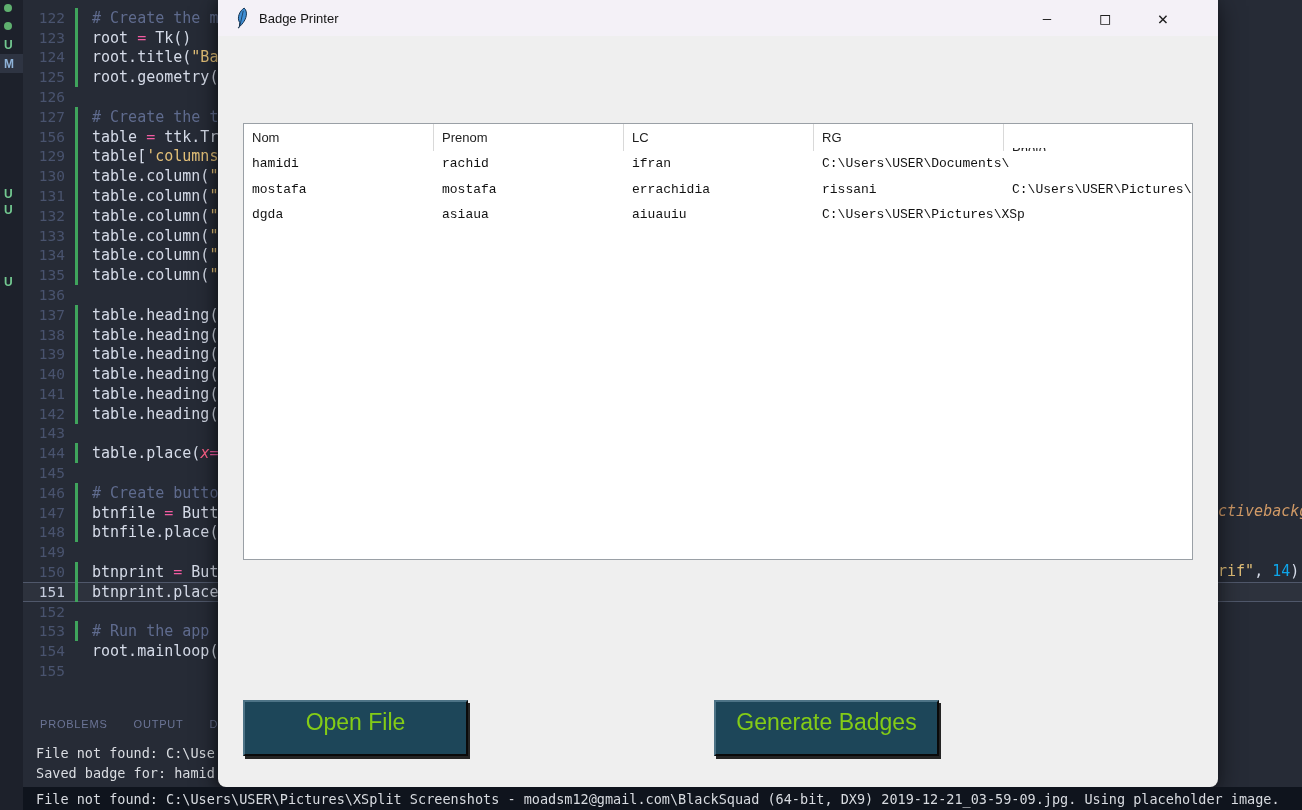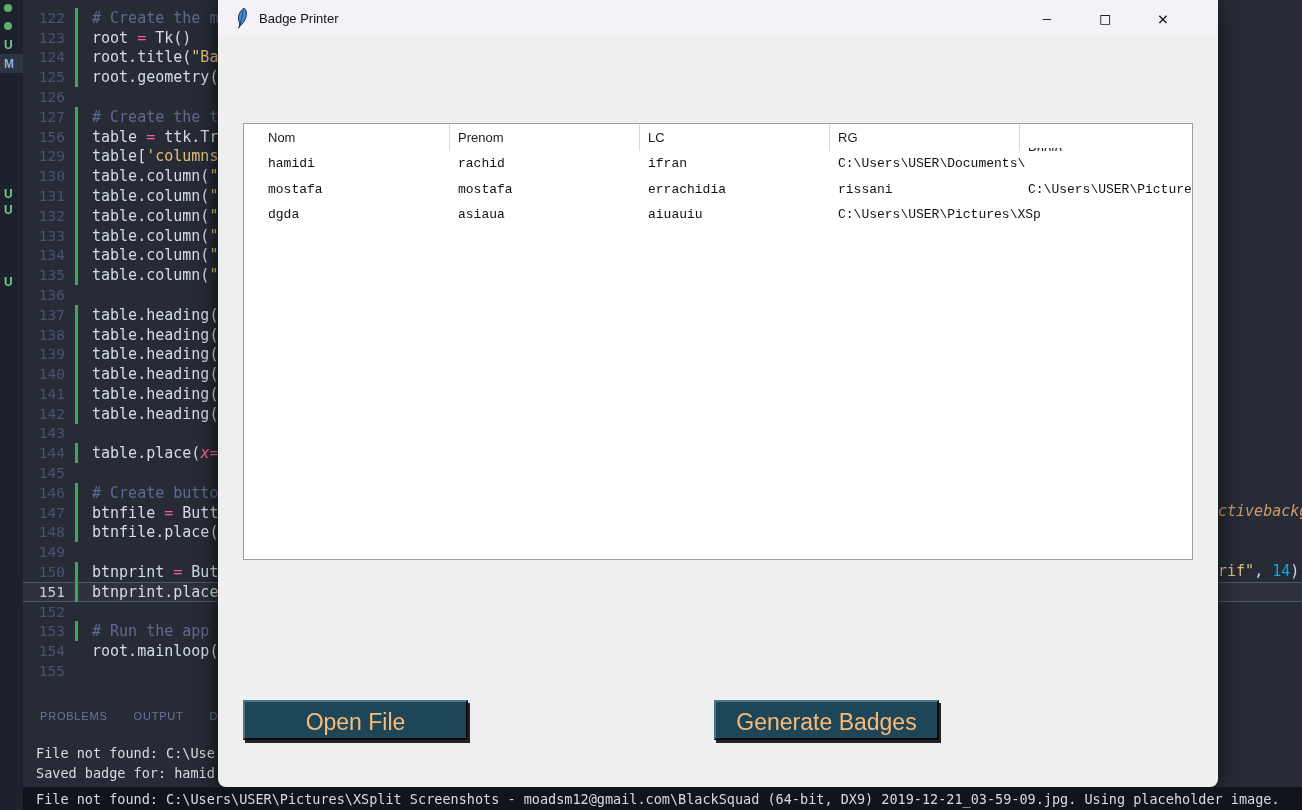--- a/index.html
+++ b/index.html
@@ -25,45 +25,45 @@
   .tok-op { color:#f25ca2; }
   .tok-str { color:#e3c078; }
   .tok-comment { color:#5f6b8e; }
   .tok-num { color:#0ea5e9; }
   .tok-arg { color:#d19a66; font-style:italic; }
   .tok-x { color:#ff6188; font-style:italic; }
 
   .rfrag { position:absolute; left:1218px; height:19.8px; display:flex; align-items:center; font-family:"DejaVu Sans Mono", monospace; font-size:15px; white-space:pre; }
 
   .panel-tabs { position:absolute; left:40px; top:710px; display:flex; gap:26px; z-index:1; }
-  .panel-tab { color:#6b7496; font-size:11px; letter-spacing:0.8px; font-family:"Liberation Sans",sans-serif; }
+  .panel-tab { color:#6b7496; font-size:11px; letter-spacing:0.8px; font-family:"Liberation Sans",sans-serif;margin-top:8px; }
 
   .termline { position:absolute; left:36px; color:#dadde2; font-family:"DejaVu Sans Mono", monospace; font-size:13.5px; white-space:pre; z-index:1; }
 
   .status-band { position:absolute; left:23px; right:0; top:787px; height:23px; background:#0f141d; z-index:10; display:flex; align-items:center; }
   .status-band span { margin-left:13px; color:#d8dbe0; font-family:"DejaVu Sans Mono", monospace; font-size:13.5px; white-space:pre; }
 
   
   .tkwin { position:absolute; left:218px; top:0; width:1000px; height:787px; background:#efefef; z-index:5;
            border-radius:0 0 8px 8px; box-shadow:0 6px 26px rgba(0,0,0,0.55), -2px 0 8px rgba(0,0,0,0.25); }
   .titlebar { position:absolute; left:0; top:0; width:100%; height:36px; background:#f4f1f7; display:flex; align-items:center; border-radius:0; }
   .app-icon { margin-left:14px; width:18px; height:22px; }
   .title-text { margin-left:9px; font-size:13px; color:#141414; }
   .controls { position:absolute; right:26px; top:0; height:36px; display:flex; }
   .ctrl { width:58px; height:36px; display:flex; align-items:center; justify-content:center; font-size:14px; color:#202020; font-family:"DejaVu Sans Mono", monospace; }
 
-  .tview { position:absolute; left:25px; top:123px; width:950px; height:437px; background:#fff; border:1px solid #9aa0a6;padding-left:16px; }
+  .tview { position:absolute; left:25px; top:123px; width:950px; height:437px; background:#fff; border:1px solid #9aa0a6; }
   .thead { display:flex; height:27px; }
   .th { flex:0 0 190px; display:flex; align-items:center; padding-left:8px; font-size:13px; color:#1d1d1d; border-right:1px solid #d9d9d9; overflow:hidden; }
   .th:last-child { flex:1 1 auto; border-right:none;margin-top:24px; }
   .trow { display:flex; height:25.5px; }
   .td { flex:0 0 190px; display:flex; align-items:center; padding-left:8px; font-size:13px; color:#111; white-space:nowrap; overflow:hidden;font-family:Liberation Mono, monospace; }
   .td:last-child { flex:1 1 auto; }
 
-  .tkbtn { position:absolute; top:700px; width:225px; height:40px; background:#1d4659; color:#fdba74;
+  .tkbtn { position:absolute; top:700px; width:225px; height:56px; background:#1d4659; color:#84cc16;
            font-family:"Liberation Sans", sans-serif; font-size:23px; text-align:center; line-height:40px;
            border-top:2px solid #4d7386; border-left:2px solid #4d7386; border-right:2px solid #0a0a0a; border-bottom:2px solid #0a0a0a;
            box-shadow:2px 3px 0 rgba(0,0,0,0.85); cursor:pointer; }
   .btn-open { left:25px; }
   .btn-gen { left:496px; }
 </style>
 </head>
 <body>
 
 <div class="screen">

